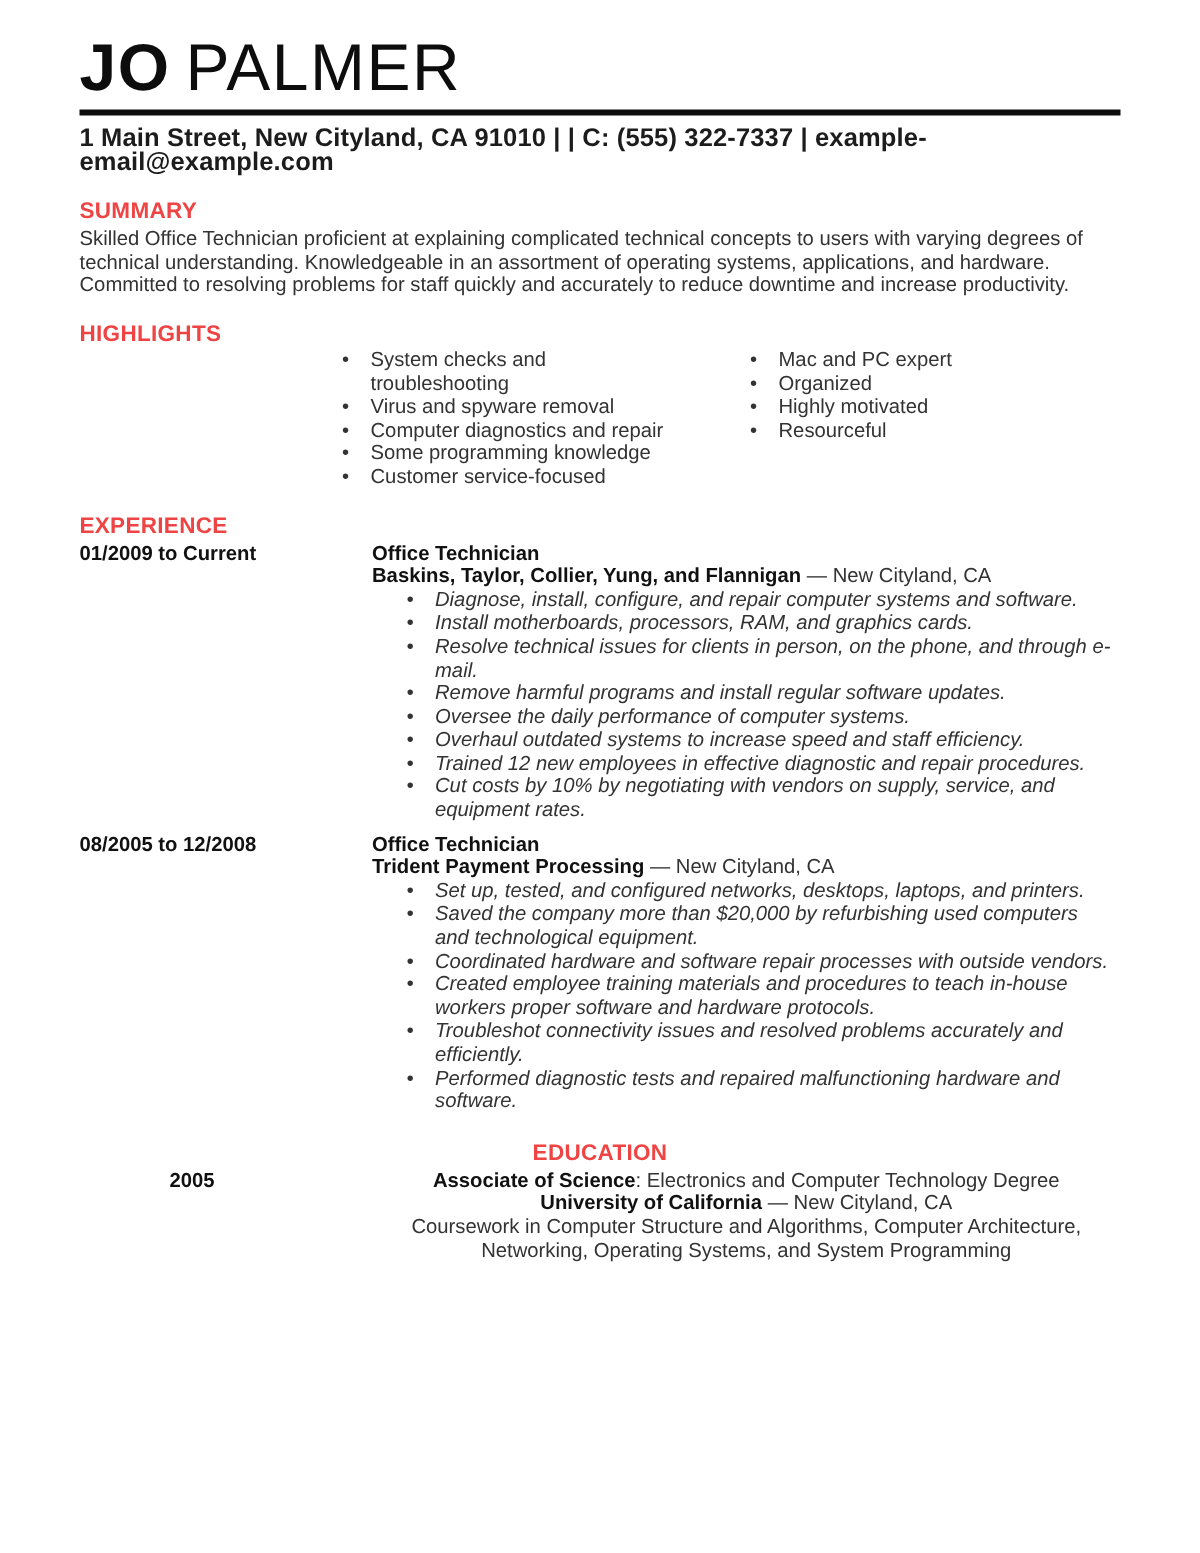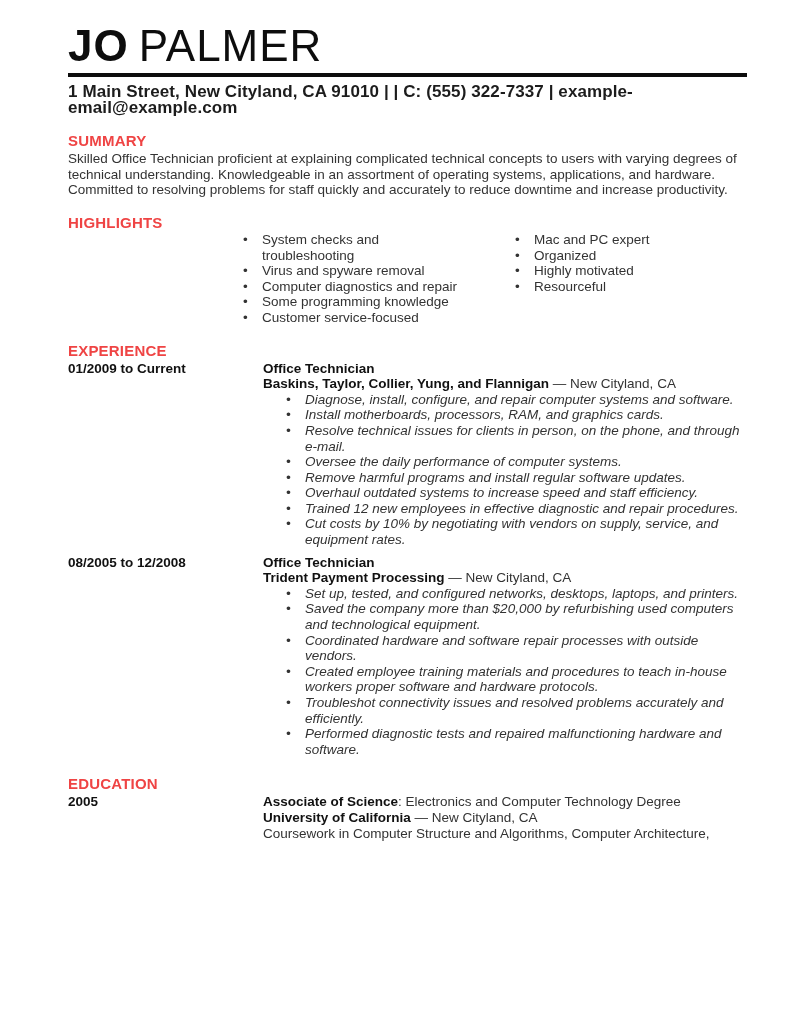--- a/index.html
+++ b/index.html
@@ -6,21 +6,21 @@
   html, body { margin: 0; padding: 0; background: #ffffff; }
   .page {
     position: relative;
     width: 800px;
     height: 843px;
     background: #ffffff;
     font-family: "Liberation Sans", sans-serif;
     font-size: 13.5px;
     line-height: 15.6px;
     color: #333333;
-    padding: 22px 53px 0 68px;
+    padding: 22px 53px 0 53px;
     overflow: hidden;
     border-radius: 29px;
   }
   
   h1.name {
     margin: 0;
     font-size: 44px;
     line-height: 48px;
     font-weight: 400;
     color: #0d0d0d;
@@ -68,21 +68,21 @@
     flex-shrink: 0;
     font-weight: bold;
     color: #111111;
   }
   .rbody { flex: 1; margin-left: 45px; }
   .job-title { font-weight: bold; color: #111111; }
   .bold { font-weight: bold; color: #111111; }
   .rbody ul { margin-left: 20px; font-style: italic; }
   .rbody li { padding-right: 4px; }
   
-  .education { margin-top: 18px; }
+  .education { margin-top: 18px; text-align: center; }
 </style>
 </head>
 <body>
 
 <div class="page">
 
   <header>
     <h1 class="name">
       <span class="fn">JO</span><span class="ln">PALMER</span>
     </h1>
@@ -122,22 +122,22 @@
       <div class="rbody">
         <div class="job-title">Office Technician</div>
         <div class="job-company">
           <span class="bold">Baskins, Taylor, Collier, Yung, and Flannigan</span>
           <span>— New Cityland, CA</span>
         </div>
         <ul>
           <li>Diagnose, install, configure, and repair computer systems and software.</li>
           <li>Install motherboards, processors, RAM, and graphics cards.</li>
           <li>Resolve technical issues for clients in person, on the phone, and through e-mail.</li>
+          <li>Remove harmful programs and install regular software updates.</li>
           <li>Oversee the daily performance of computer systems.</li>
-          <li>Remove harmful programs and install regular software updates.</li>
           <li>Overhaul outdated systems to increase speed and staff efficiency.</li>
           <li>Trained 12 new employees in effective diagnostic and repair procedures.</li>
           <li>Cut costs by 10% by negotiating with vendors on supply, service, and equipment rates.</li>
         </ul>
       </div>
     </div>
 
     <div class="row">
       <div class="dates">08/2005 to 12/2008</div>
       <div class="rbody">

